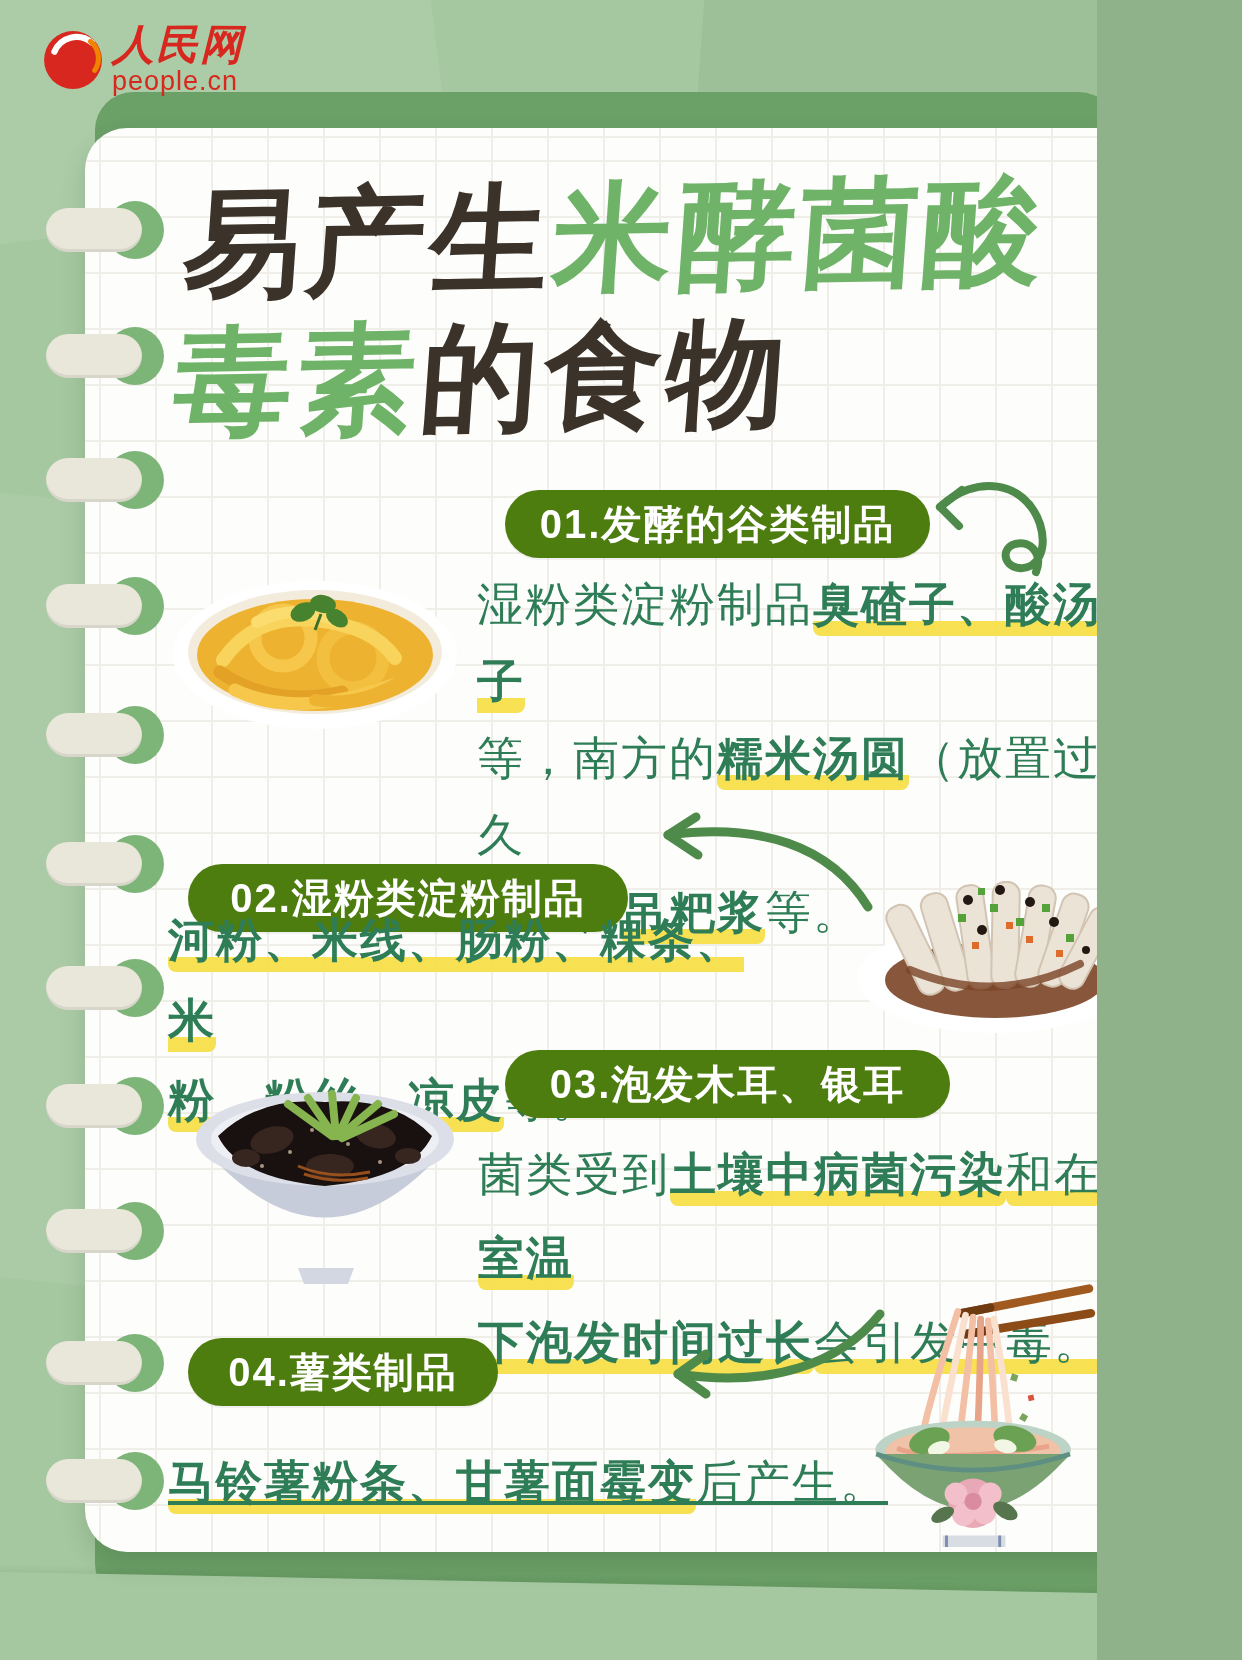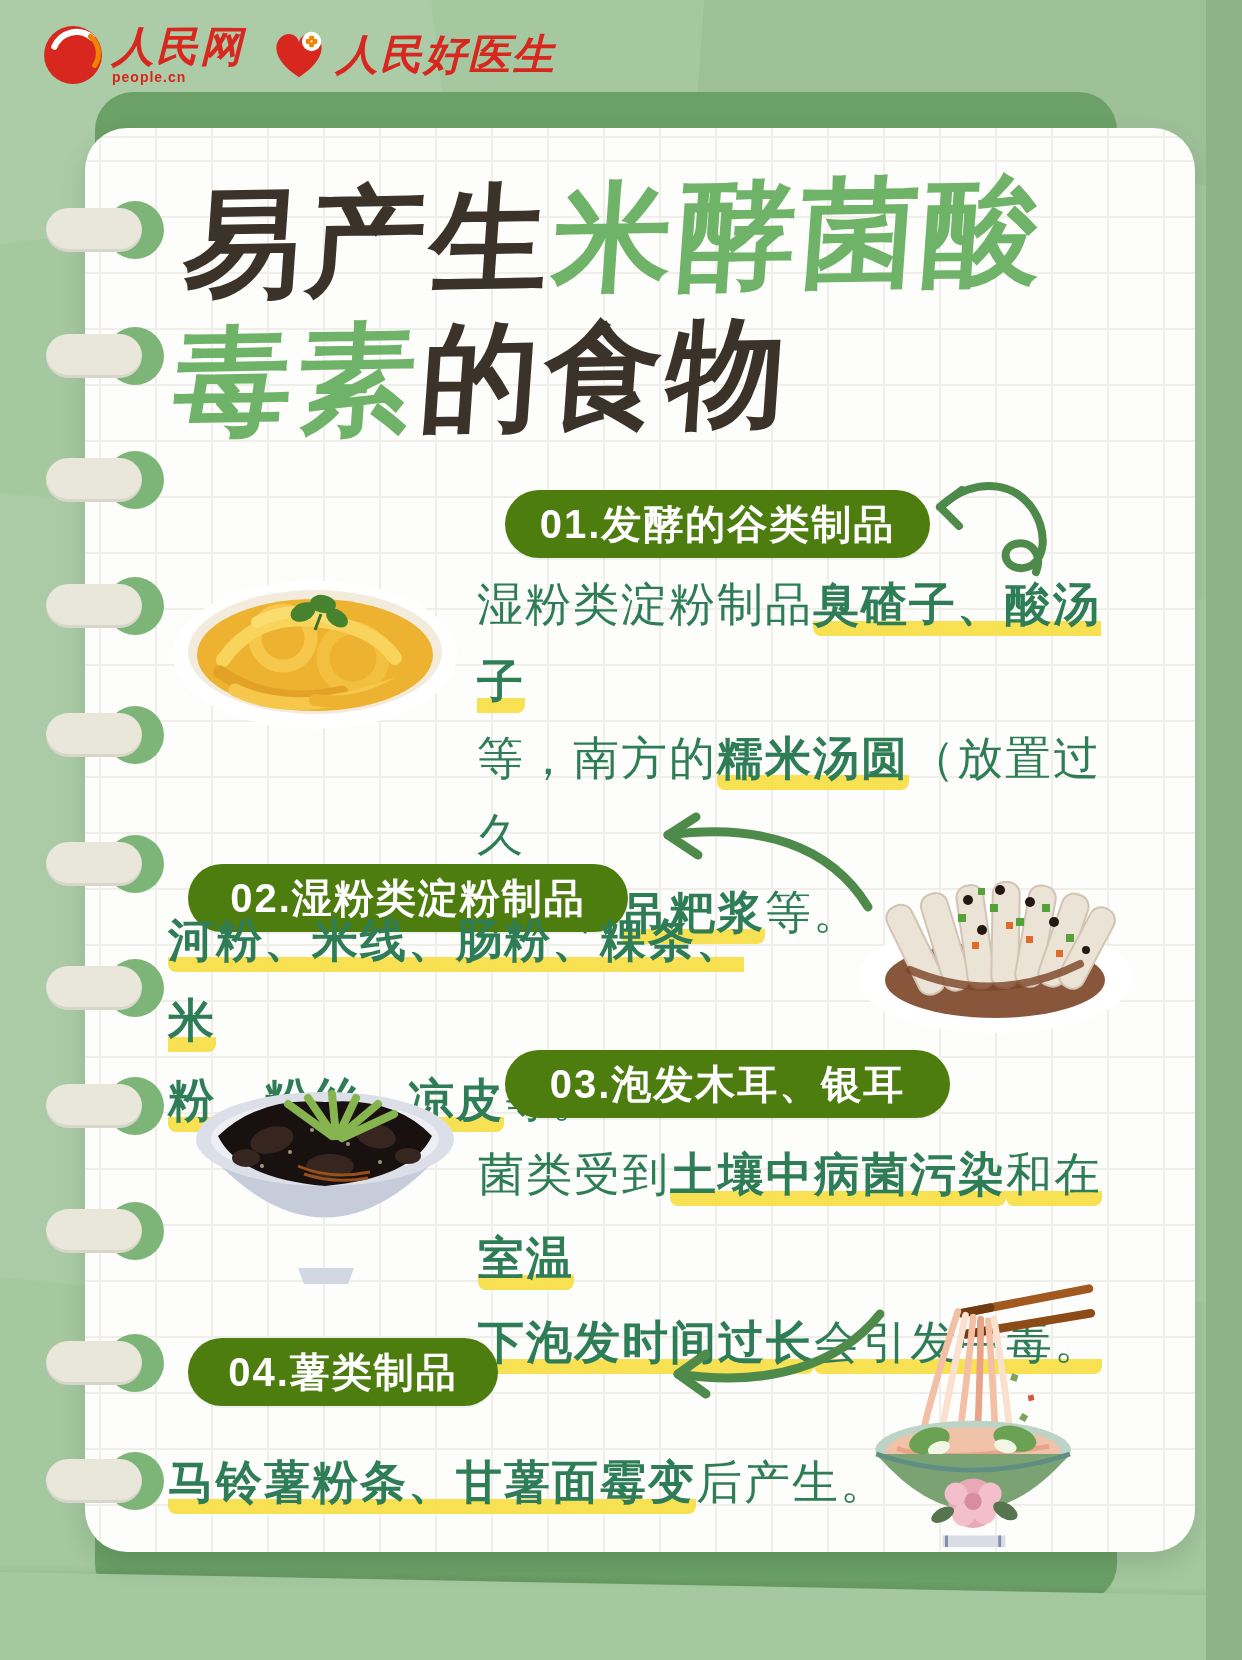--- a/index.html
+++ b/index.html
@@ -1,17 +1,17 @@
 <!DOCTYPE html>
 <html><head>
 <meta charset="utf-8">
 <style>
   html,body{margin:0;padding:0;background:#8fb28b;}
-  .stage{position:relative;width:1206px;height:1660px;overflow:hidden;
-         background:#a5c8a0;font-family:"Liberation Sans",sans-serif;}
+  .stage{position:relative;width:1082px;height:1660px;overflow:hidden;
+         background:#a5c8a0;font-family:"Liberation Sans",sans-serif;padding-left:15px;}
   
   .patch{position:absolute;pointer-events:none;}
   .p1{left:-60px;top:-40px;width:500px;height:260px;background:rgba(255,255,255,.08);transform:rotate(-7deg);}
   .p2{left:700px;top:-30px;width:600px;height:200px;background:rgba(0,0,0,.04);transform:rotate(4deg);}
   .p3{left:-80px;top:500px;width:260px;height:780px;background:rgba(255,255,255,.07);transform:rotate(6deg);}
   .p4{left:1080px;top:600px;width:260px;height:700px;background:rgba(255,255,255,.06);transform:rotate(-5deg);}
   
   .backcard{position:absolute;left:95px;top:92px;width:1022px;height:1510px;
             background:#6ba067;border-radius:38px;}
   .bottomsheet{position:absolute;left:-30px;top:1584px;width:1320px;height:140px;
@@ -27,21 +27,21 @@
   .tab{position:absolute;left:46px;width:118px;height:44px;}
   .tab .ring{position:absolute;right:0;top:-7px;width:58px;height:58px;border-radius:50%;
              background:#7db578;}
   .tab .pill{position:absolute;left:0;top:0;width:96px;height:44px;border-radius:22px;
              background:#e9e6da;box-shadow:inset 0 -3px 0 rgba(0,0,0,.07);}
   
   .brand{position:absolute;left:42px;top:24px;display:flex;align-items:center;gap:26px;}
   .logo{display:flex;align-items:center;gap:8px;}
   .logo-col{display:flex;flex-direction:column;line-height:1;}
   .cn-cal{color:#d7271e;font-weight:900;font-style:italic;font-size:42px;letter-spacing:2px;}
-  .people-cn{color:#d7271e;font-weight:700;font-size:14px;letter-spacing:1px;margin-top:2px;}
+  .people-cn{color:#d7271e;font-weight:400;font-size:27px;letter-spacing:1px;margin-top:2px;}
   
   .title{position:absolute;left:180px;top:168px;margin:0;font-size:118px;line-height:138px;
          font-weight:900;letter-spacing:5px;transform:skewX(-5deg) rotate(-1deg);white-space:nowrap;}
   .t-dark{color:#3b332a;}
   .t-green{color:#6fb368;}
   
   .pillhdr{position:absolute;height:68px;border-radius:34px;background:#4d7c0f;color:#ffffff;
            font-weight:700;display:flex;align-items:center;justify-content:center;
            font-size:40px;letter-spacing:2px;box-shadow:0 2px 0 rgba(0,0,0,.05);}
   
@@ -117,33 +117,20 @@
     <div class="logo">
       <svg width="62" height="62" viewBox="0 0 60 60">
         <circle cx="30" cy="30" r="28" fill="#d7271e"></circle>
         <path d="M12 22 A 23 23 0 0 1 48 13" stroke="#ffffff" stroke-width="6" fill="none" stroke-linecap="round"></path>
         <path d="M47 12 A 21 21 0 0 1 51 40" stroke="#f08300" stroke-width="5" fill="none" stroke-linecap="round"></path>
       </svg>
       <div class="logo-col">
         <span class="cn-cal">人民网</span>
         <span class="people-cn">people.cn</span>
       </div>
-    </div>
-    <div class="logo">
-      <svg width="58" height="54" viewBox="0 0 60 54">
-        <path d="M30 50 C8 36 2 20 10 10 C18 1 29 6 30 14 C31 6 42 1 50 10 C58 20 52 36 30 50 Z" fill="#d7271e"></path>
-        <circle cx="43" cy="13" r="10" fill="#ffffff"></circle>
-        <g fill="#f08300">
-          <rect x="40.5" y="7" width="5" height="5" rx="1.5"></rect>
-          <rect x="40.5" y="14" width="5" height="5" rx="1.5"></rect>
-          <rect x="37" y="10.5" width="5" height="5" rx="1.5"></rect>
-          <rect x="44" y="10.5" width="5" height="5" rx="1.5"></rect>
-        </g>
-      </svg>
-      <span class="cn-cal">人民好医生</span>
     </div>
   </header>
 
   <h1 class="title">
     <span class="t-dark">易产生</span><span class="t-green">米酵菌酸</span><br>
     <span class="t-green">毒素</span><span class="t-dark">的食物</span>
   </h1>
 
   <div class="pillhdr" style="left:505px;top:490px;width:425px;">01.发酵的谷类制品</div>
   <svg class="arrow" style="left:915px;top:462px;" width="170" height="150" viewBox="0 0 170 150">
@@ -251,21 +238,21 @@
     </g>
   </svg>
 
   <div class="pillhdr" style="left:188px;top:1338px;width:310px;">04.薯类制品</div>
   <svg class="arrow" style="left:640px;top:1302px;" width="250" height="130" viewBox="0 0 250 130">
     <g stroke="#4e8a49" stroke-width="9" fill="none" stroke-linecap="round">
       <path d="M240 12 C 200 62 130 86 38 72"></path>
       <path d="M38 72 L 66 52 M38 72 L 66 92"></path>
     </g>
   </svg>
-  <div class="para" style="left:168px;top:1442px;width:820px;line-height:80px;"><span class="b h">马铃薯粉条、甘薯面霉变</span><span>后产生。</span></div>
+  <div class="para" style="left:168px;top:1442px;width:820px;line-height:80px;text-decoration:underline;"><span class="b h">马铃薯粉条、甘薯面霉变</span><span>后产生。</span></div>
   <svg class="foodsvg" style="left:850px;top:1262px;" width="250" height="285" viewBox="0 0 260 300">
     <g stroke-linecap="round">
       <line x1="116" y1="54" x2="250" y2="28" stroke="#a05a20" stroke-width="9"></line>
       <line x1="120" y1="76" x2="252" y2="54" stroke="#8d4b18" stroke-width="9"></line>
       <line x1="116" y1="54" x2="146" y2="48" stroke="#6e3a12" stroke-width="9"></line>
       <line x1="120" y1="76" x2="150" y2="71" stroke="#6e3a12" stroke-width="9"></line>
     </g>
     <g fill="none" stroke-linecap="round">
       <path d="M112 52 C 96 100 84 140 72 192" stroke="#f3c0a6" stroke-width="7"></path>
       <path d="M120 56 C 110 104 100 146 92 196" stroke="#fae0cf" stroke-width="7"></path>

